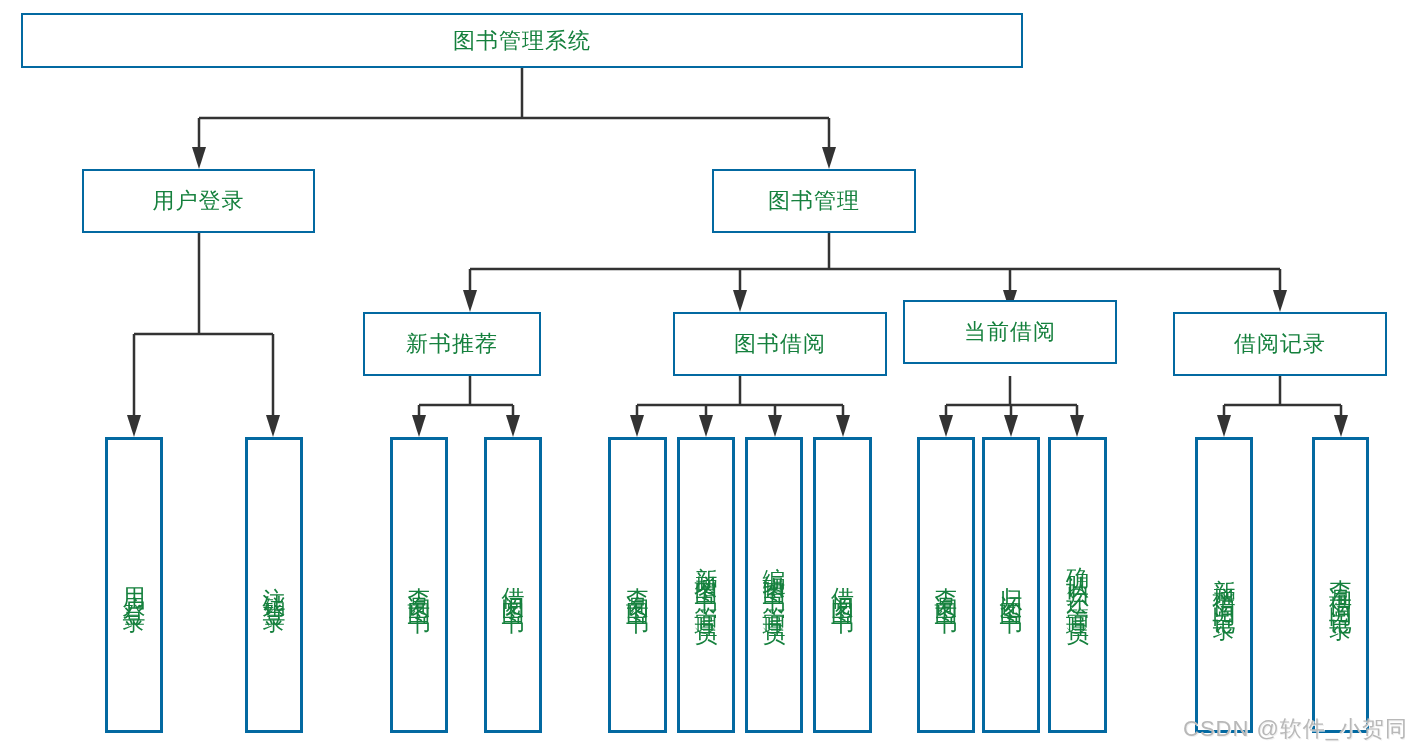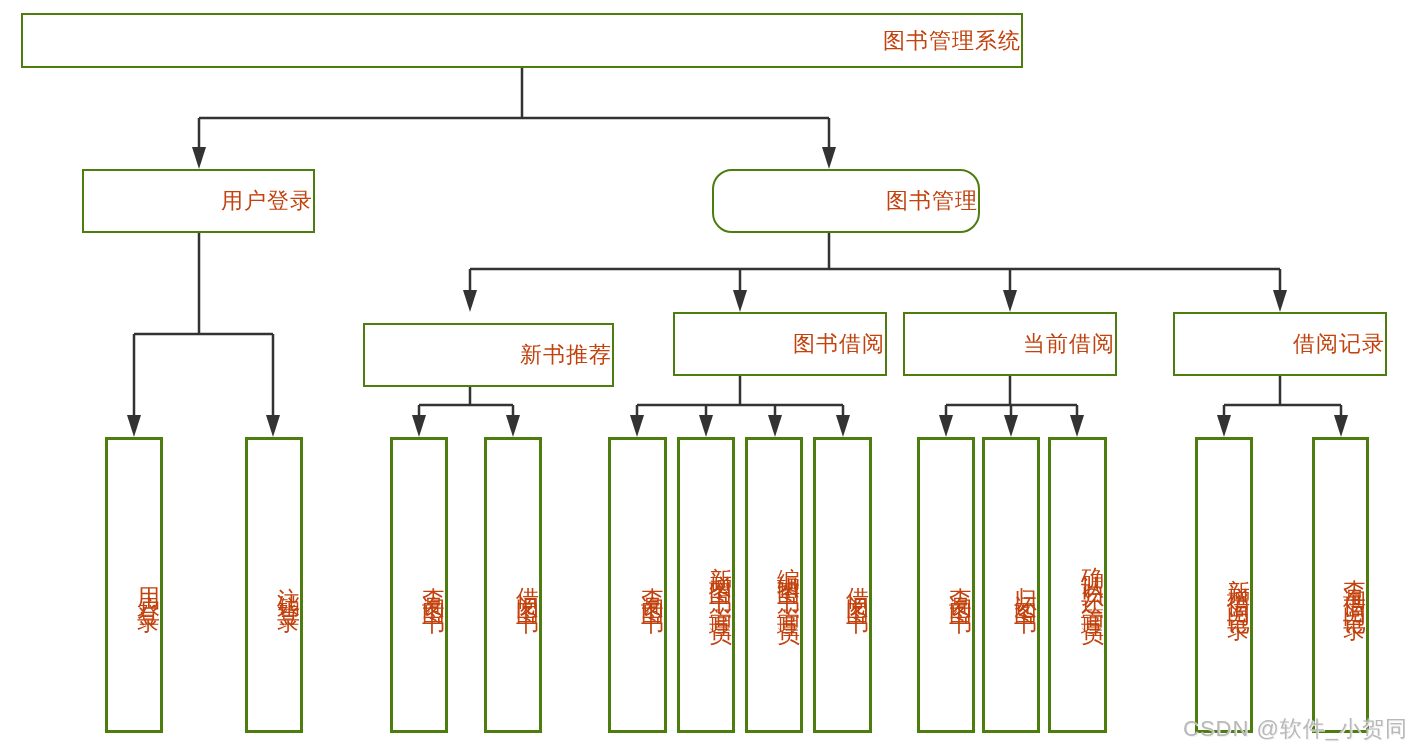--- a/index.html
+++ b/index.html
@@ -19,25 +19,25 @@
     position: absolute;
     left: 0; top: 0;
     width: 1405px;
     height: 747px;
     pointer-events: none;
   }
   .node {
     position: absolute;
     box-sizing: border-box;
     background: #ffffff;
-    border: 2px solid #4d7c0f;
+    border: 2px solid #0369a1;
     display: flex;
     align-items: center;
-    justify-content: flex-end;
-    color: #c2410c;
+    justify-content: center;
+    color: #15803d;
   }
   .node.h span {
     font-size: 22px;
     letter-spacing: 1px;
     white-space: nowrap;
   }
   .node.v {
     border-width: 3px;
   }
   .node.v span {
@@ -103,31 +103,31 @@
     </g>
   </svg>
 
   <div class="node h" style="left:21px; top:13px; width:1002px; height:55px;">
     <span>图书管理系统</span>
   </div>
 
   <div class="node h" style="left:82px; top:169px; width:233px; height:64px;">
     <span>用户登录</span>
   </div>
-  <div class="node h" style="left:712px; top:169px; width:268px; height:64px;border-radius:20px;">
+  <div class="node h" style="left:712px; top:169px; width:204px; height:64px;">
     <span>图书管理</span>
   </div>
 
-  <div class="node h" style="left:363px; top:323px; width:251px; height:64px;">
+  <div class="node h" style="left:363px; top:312px; width:178px; height:64px;">
     <span>新书推荐</span>
   </div>
   <div class="node h" style="left:633px; top:312px; width:214px; height:64px;margin-left:40px;">
     <span>图书借阅</span>
   </div>
-  <div class="node h" style="left:903px; top:312px; width:214px; height:64px;">
+  <div class="node h" style="left:903px; top:300px; width:214px; height:64px;">
     <span>当前借阅</span>
   </div>
   <div class="node h" style="left:1173px; top:312px; width:214px; height:64px;">
     <span>借阅记录</span>
   </div>
 
   <div class="node v" style="left:105px; top:437px; width:58px; height:296px;">
     <span>用户登录</span>
   </div>
   <div class="node v" style="left:245px; top:437px; width:58px; height:296px;">

